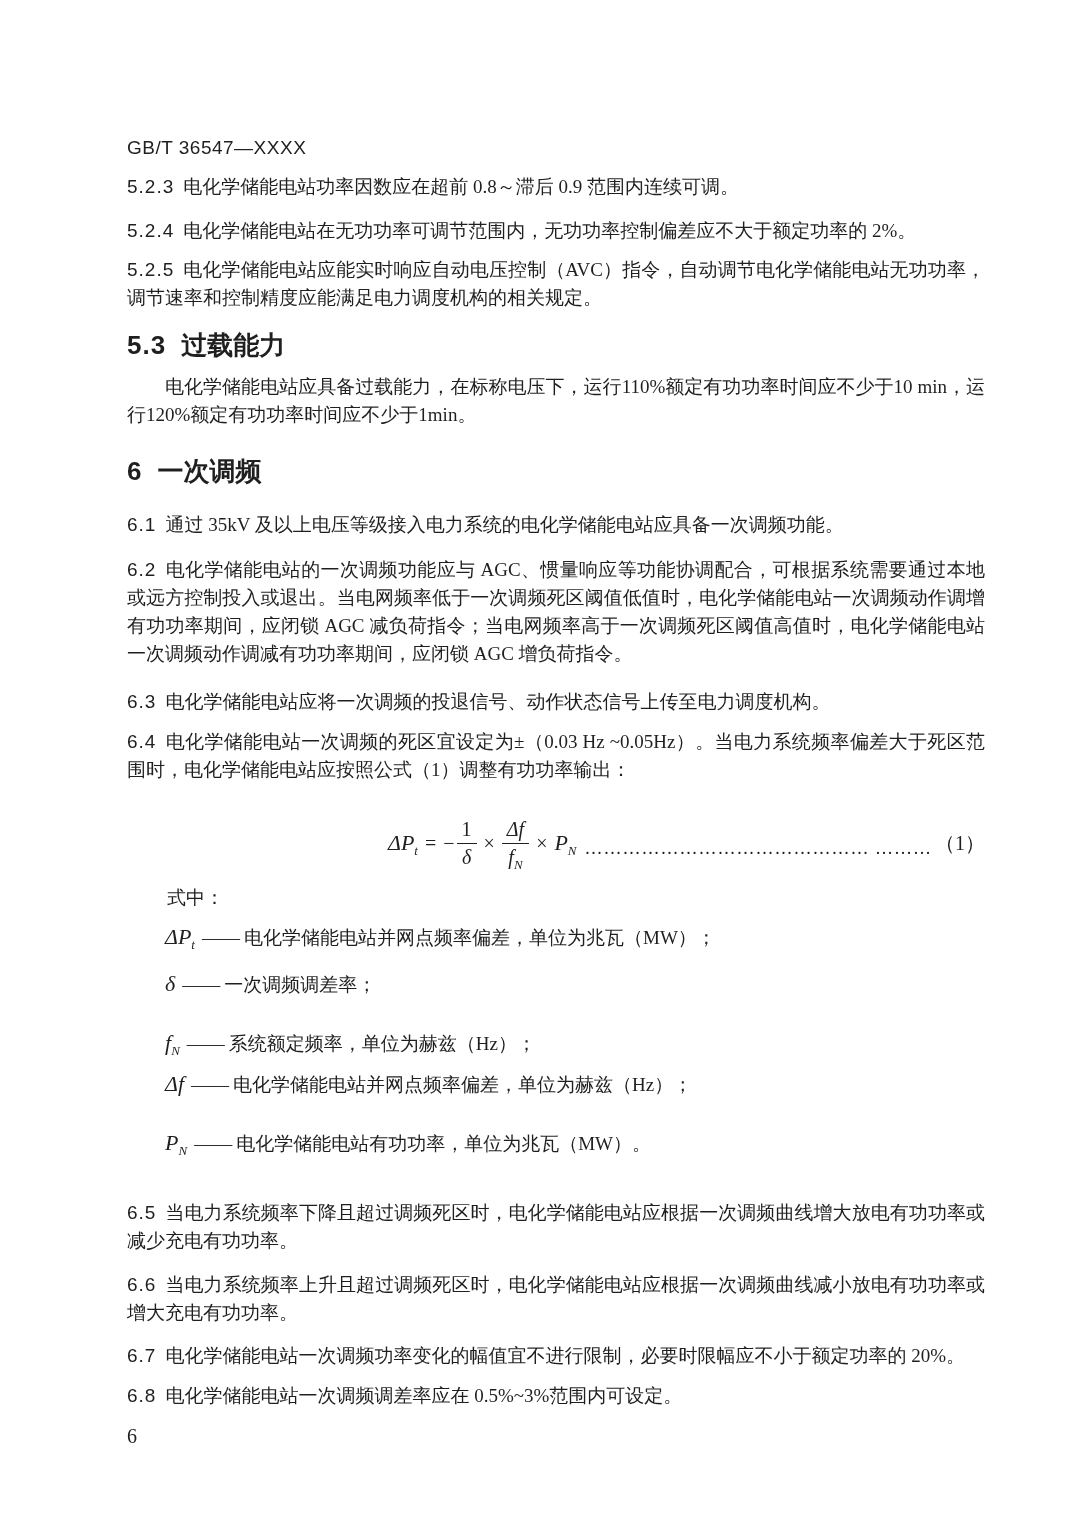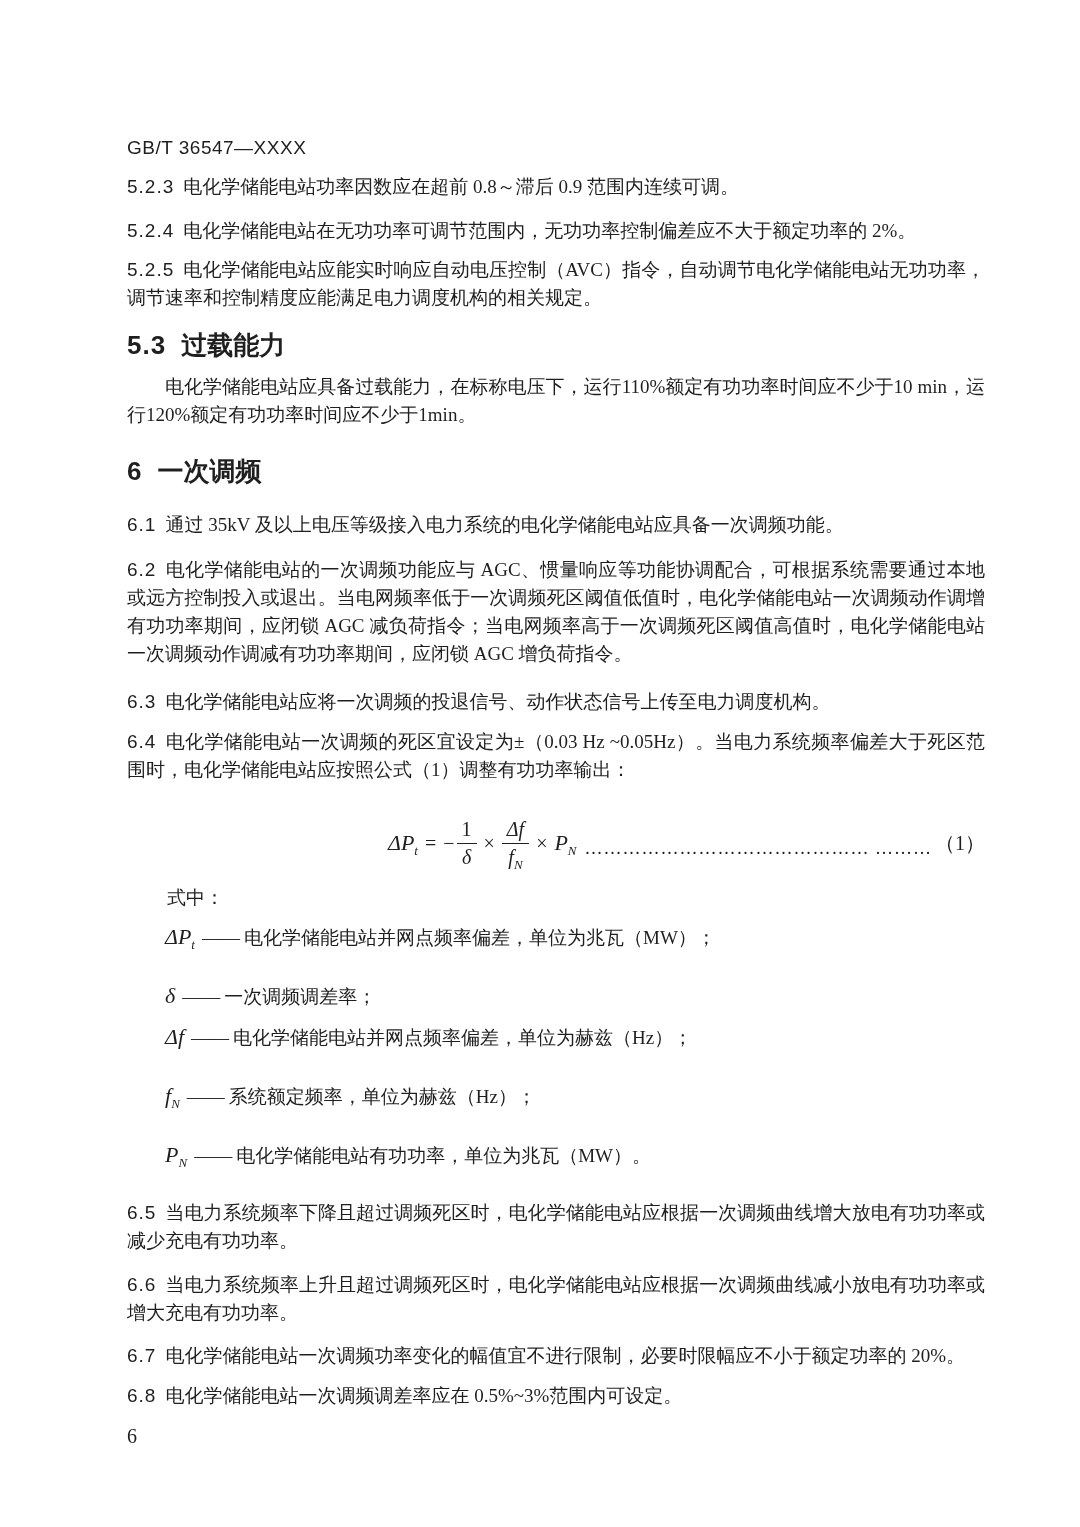--- a/index.html
+++ b/index.html
@@ -116,29 +116,29 @@
     <span class="f-op">×</span>
     <span class="f-var"><span class="it">P</span><sub>N</sub></span>
     <span class="f-dots">……………………………………… ……………………………</span>
     <span class="f-label">（1）</span>
   </div>
 
   <div class="def-intro" style="margin-top:6px">式中：</div>
 
   <div class="def-row" style="margin-top:10px"><span class="sym"><span>ΔP</span><sub>t</sub></span><span class="dash">——</span><span>电化学储能电站并网点频率偏差，单位为兆瓦（MW）；</span></div>
 
-  <div class="def-row" style="margin-top:28px"><span class="sym"><span>δ</span><sub></sub></span><span class="dash">——</span><span>一次调频调差率；</span></div>
+  <div class="def-row" style="margin-top:16px"><span class="sym"><span>δ</span><sub></sub></span><span class="dash">——</span><span>一次调频调差率；</span></div>
+
+  <div class="def-row" style="margin-top:28px"><span class="sym"><span>f</span><sub>N</sub></span><span class="dash">——</span><span>系统额定频率，单位为赫兹（Hz）；</span></div>
 
   <div class="def-row" style="margin-top:10px"><span class="sym"><span>Δf</span><sub></sub></span><span class="dash">——</span><span>电化学储能电站并网点频率偏差，单位为赫兹（Hz）；</span></div>
 
-  <div class="def-row" style="margin-top:28px"><span class="sym"><span>f</span><sub>N</sub></span><span class="dash">——</span><span>系统额定频率，单位为赫兹（Hz）；</span></div>
-
   <div class="def-row" style="margin-top:28px"><span class="sym"><span>P</span><sub>N</sub></span><span class="dash">——</span><span>电化学储能电站有功功率，单位为兆瓦（MW）。</span></div>
 
-  <p class="para" style="margin-top:28px"><span class="num">6.5</span><span>当电力系统频率下降且超过调频死区时，电化学储能电站应根据一次调频曲线增大放电有功功率或减少充电有功功率。</span></p>
+  <p class="para" style="margin-top:40px"><span class="num">6.5</span><span>当电力系统频率下降且超过调频死区时，电化学储能电站应根据一次调频曲线增大放电有功功率或减少充电有功功率。</span></p>
 
   <p class="para" style="margin-top:16px"><span class="num">6.6</span><span>当电力系统频率上升且超过调频死区时，电化学储能电站应根据一次调频曲线减小放电有功功率或增大充电有功功率。</span></p>
 
   <p class="para" style="margin-top:15px"><span class="num">6.7</span><span>电化学储能电站一次调频功率变化的幅值宜不进行限制，必要时限幅应不小于额定功率的 20%。</span></p>
 
   <p class="para" style="margin-top:12px"><span class="num">6.8</span><span>电化学储能电站一次调频调差率应在 0.5%~3%范围内可设定。</span></p>
 
   <div class="page-num" style="margin-top:12px">6</div>
 
 </div>

